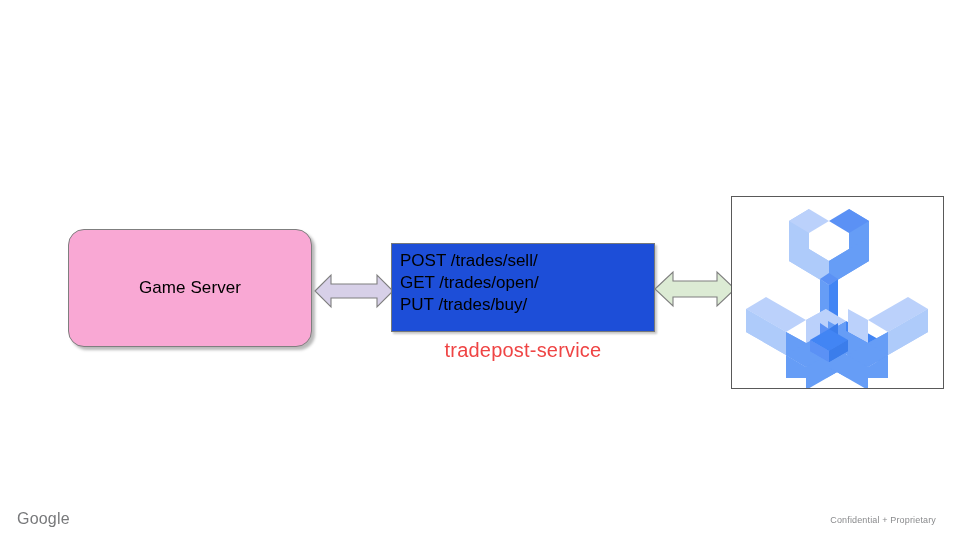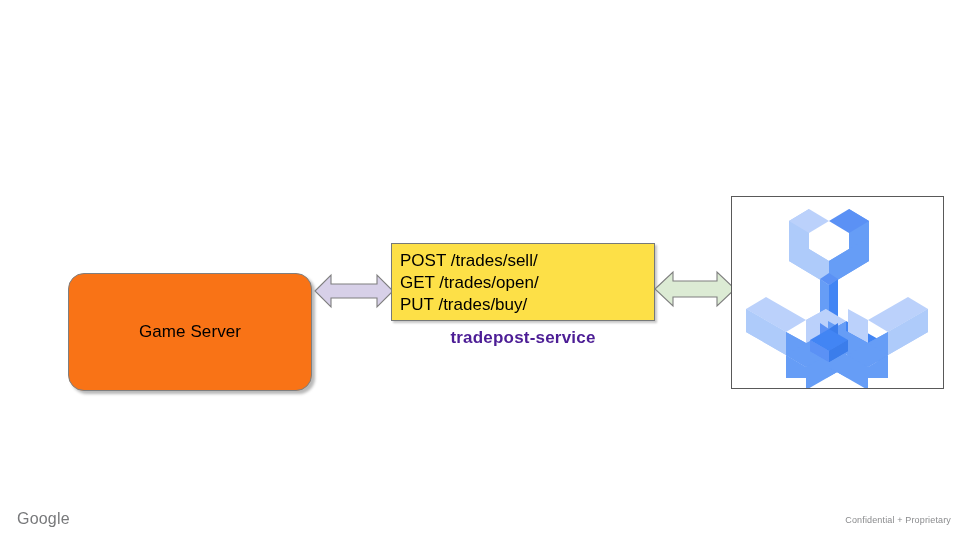--- a/index.html
+++ b/index.html
@@ -11,61 +11,60 @@
     overflow:hidden;
     position:relative;
   }
   .slide{position:absolute;inset:0;}
 
   
   .gameserver{
     position:absolute;
     left:68px; top:229px;
     width:244px; height:118px;
-    background:#f97316;
+    background:#f9a8d4;
     border:1px solid #7f7f7f;
     border-radius:16px;
     box-shadow:3px 3px 3px rgba(0,0,0,0.28);
     display:flex;align-items:center;justify-content:center;
     box-sizing:border-box;
-    margin-top:44px;
   }
   .gameserver-label{
     font-size:17px;
     color:#000000;
     letter-spacing:.1px;
     white-space:nowrap;
   }
 
   
   .service-group{
     position:absolute;
     left:391px; top:243px;
     width:264px;
   }
   .service-box{
-    width:264px;height:78px;
-    background:#fde047;
+    width:264px;height:89px;
+    background:#1d4ed8;
     border:1px solid #76797a;
     box-sizing:border-box;
     padding:6px 0 0 8px;
     box-shadow:2px 2px 2px rgba(0,0,0,0.22);
   }
   .endpoint{
     font-size:17px;
     color:#000;
     line-height:22px;
     white-space:nowrap;
   }
   .service-caption{
     margin-top:7px;
     text-align:center;
-    font-size:17px;
-    font-weight:bold;
-    color:#4c1d95;
+    font-size:20px;
+    font-weight:normal;
+    color:#ef4444;
     letter-spacing:.2px;
   }
 
   
   .arrow{position:absolute;}
   .arrow-left-conn{left:314px; top:269px;}
   .arrow-right-conn{left:654px; top:265px;}
 
   
   .logo-frame{
@@ -82,21 +81,21 @@
   
   .footer-brand{
     position:absolute;
     left:17px; bottom:12px;
     font-size:16px;
     color:#78797b;
     letter-spacing:.2px;
   }
   .footer-note{
     position:absolute;
-    right:9px; bottom:15px;
+    right:24px; bottom:15px;
     font-size:9px;
     color:#8a8b8d;
     letter-spacing:.15px;
   }
 </style>
 </head>
 <body>
 
 <div class="slide">
 

